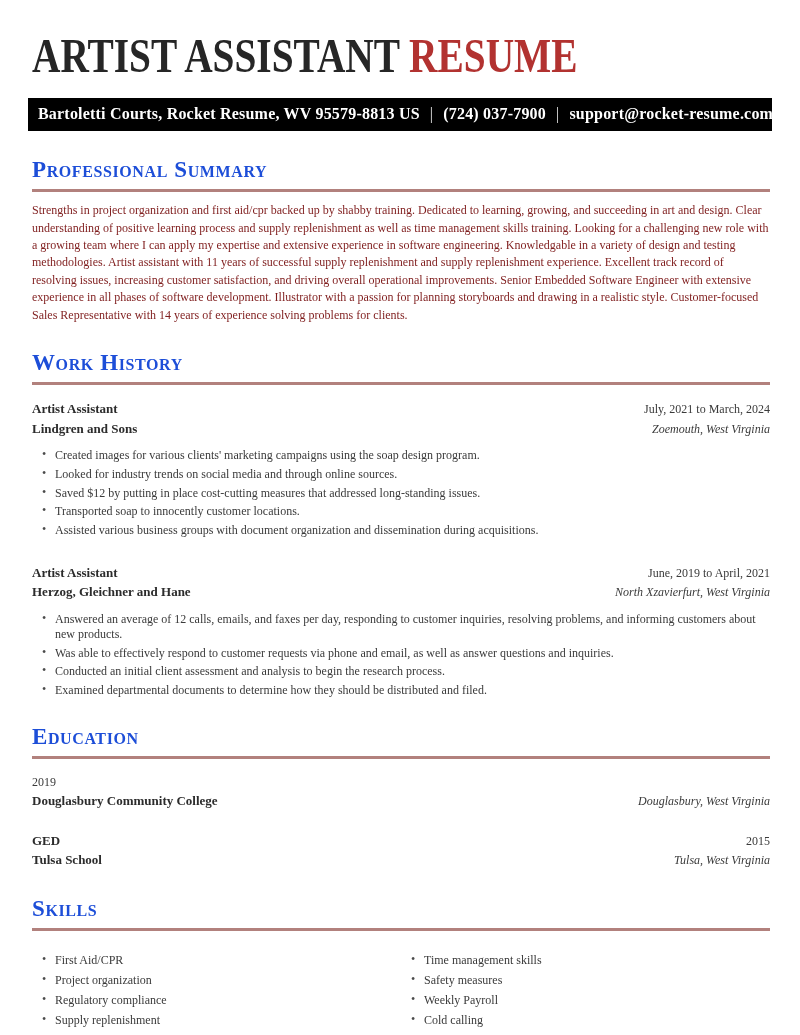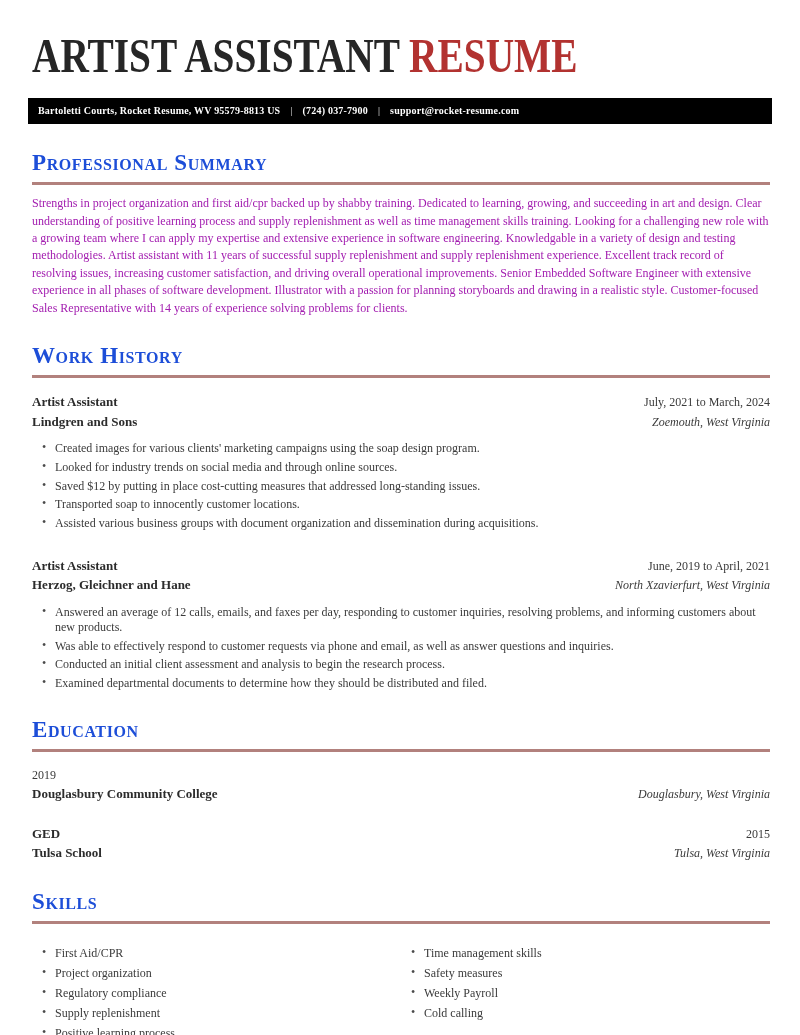--- a/index.html
+++ b/index.html
@@ -20,41 +20,41 @@
     transform: scaleX(0.82); transform-origin: left center;
     line-height: 1.0; margin-top: 6px;
   }
   .title .accent { color: #b23230; }
 
   
   .contact-bar {
     background: #000000; color: #ffffff;
     margin: 18px -2px 0 -4px;
     padding: 7px 10px 8px 10px;
-    font-size: 10px; font-weight: 700; letter-spacing: 0.2px;
+    font-size: 16px; font-weight: 700; letter-spacing: 0.2px;
     white-space: nowrap;
   }
   .contact-bar .sep { margin: 0 10px; font-weight: 400; color: #e8e8e8; }
 
   
   .section { margin-top: 26px; }
   h2 {
     font-variant: small-caps;
     font-size: 23px; font-weight: 700; color: #1d4ed8;
     letter-spacing: 0.6px; line-height: 1.1;
   }
   .rule {
     height: 3px; background: #b2817d;
     border: none; margin: 7px 0 0 0;
   }
 
   
   .summary-text {
     margin-top: 10px;
-    font-size: 12px; line-height: 1.45; color: #a21caf;
+    font-size: 12px; line-height: 1.45; color: #7f1d1d;
     text-align: left;
   }
 
   
   .entry { margin-top: 14px; }
   .entry-row {
     display: flex; justify-content: space-between; align-items: baseline;
     line-height: 1.5;
   }
   .entry-row .left { font-weight: 700; color: #2c2c2c; font-size: 13px; }

